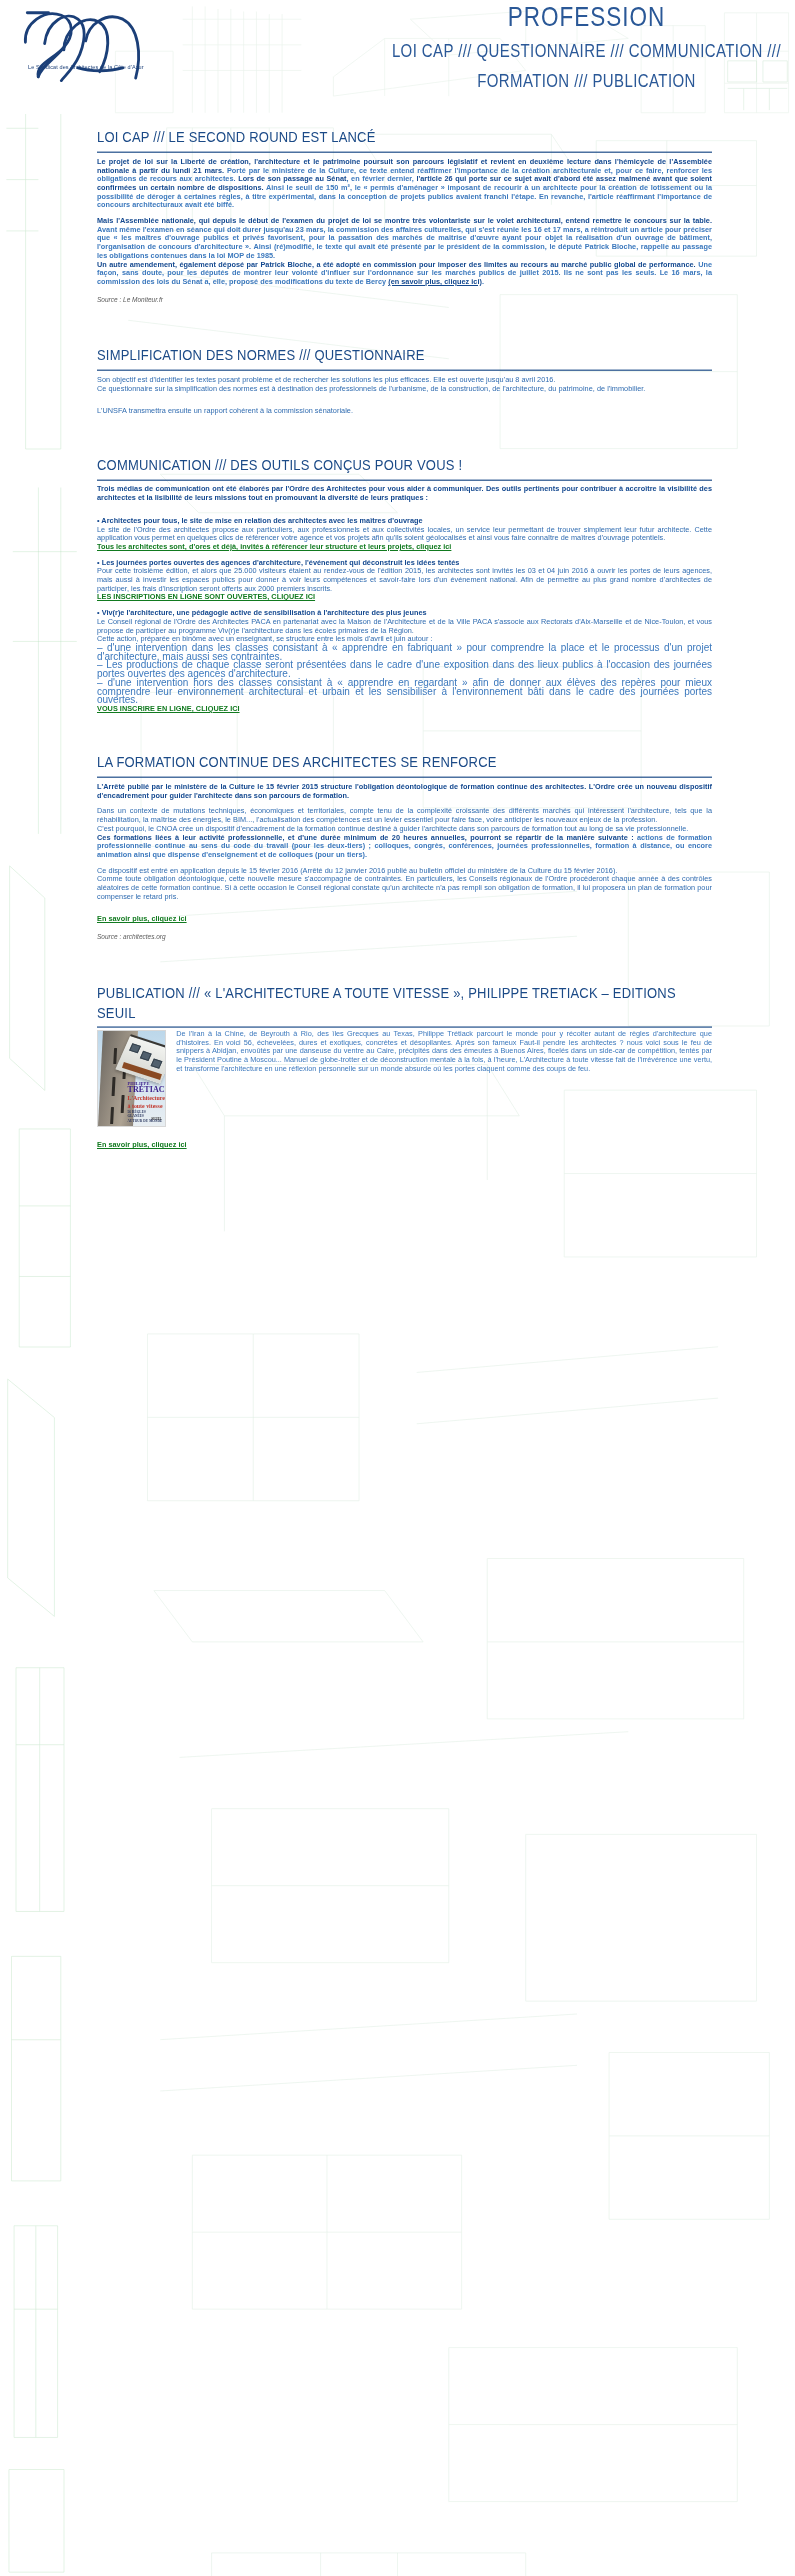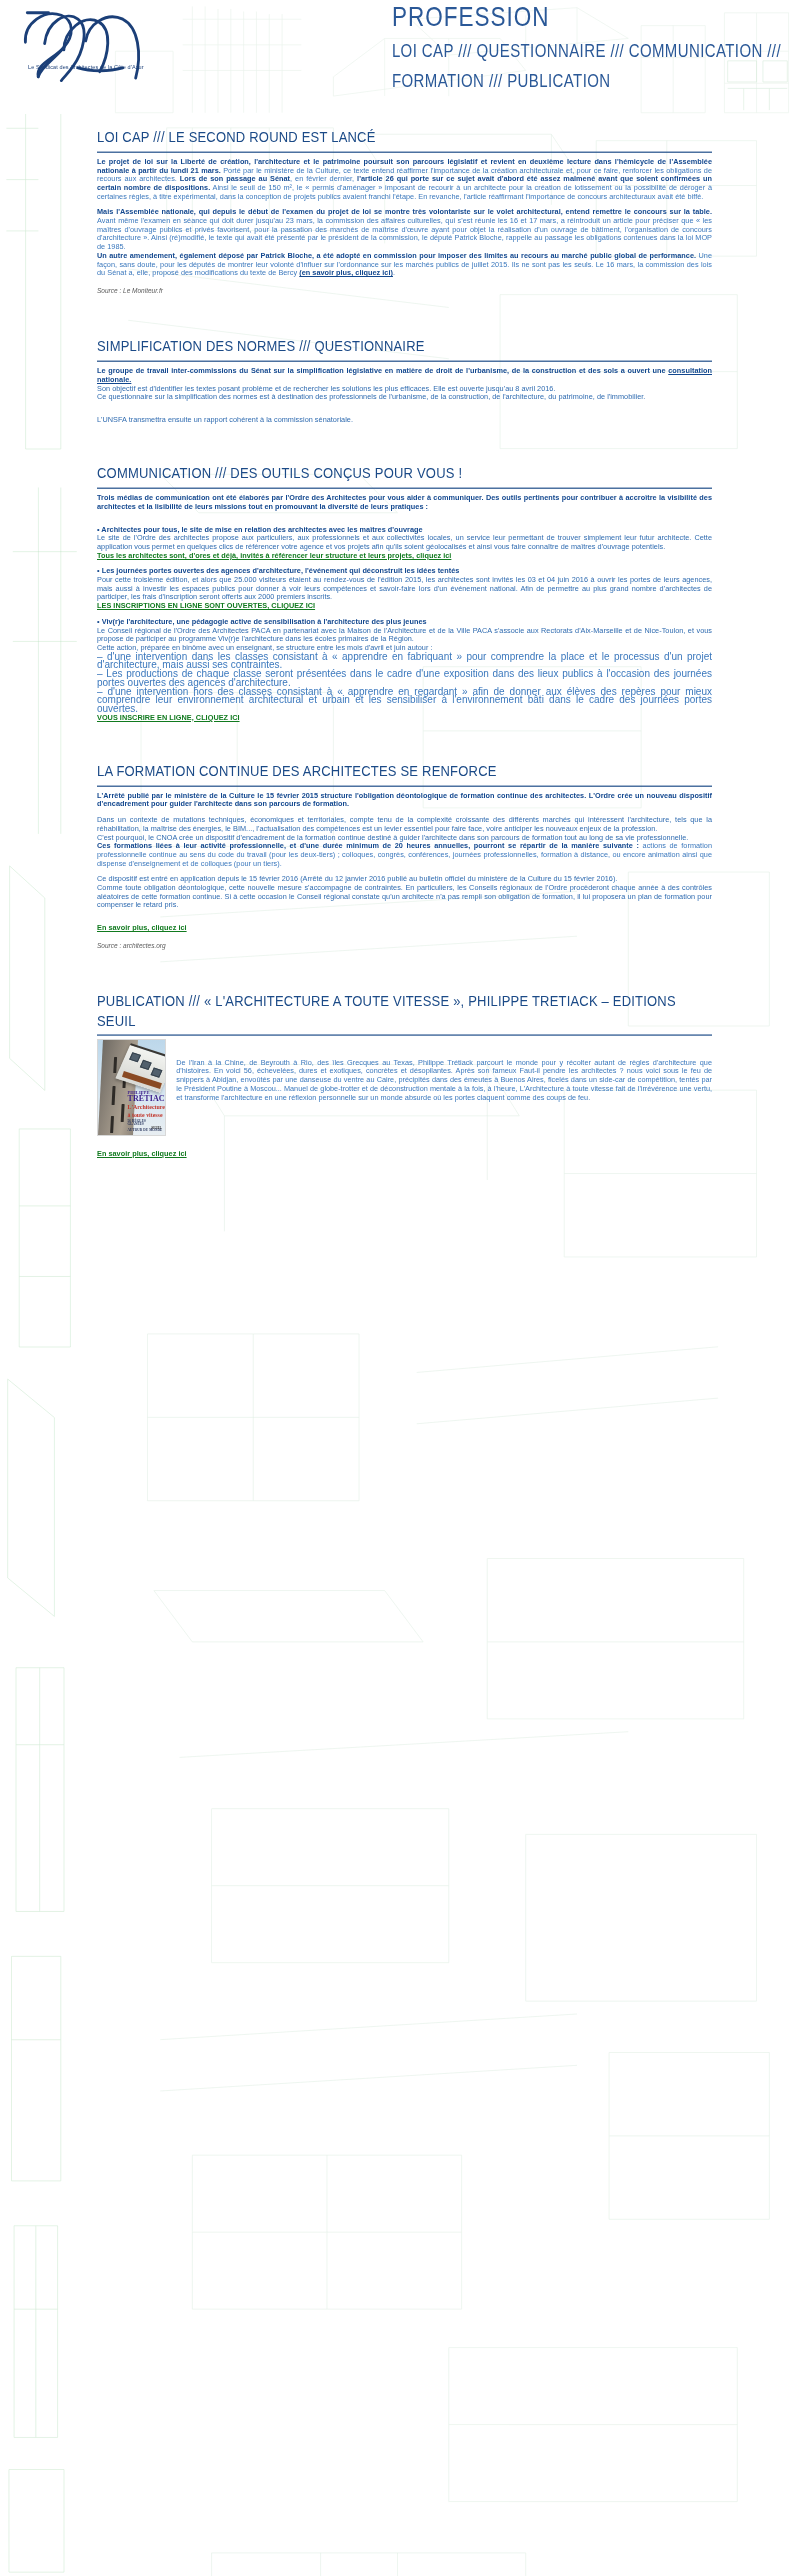--- a/index.html
+++ b/index.html
@@ -60,21 +60,21 @@
     left:28px; top:64px;
     font-size:5.5px;
     letter-spacing:0.1px;
     color:#1b3f78;
     z-index:4;
     font-family:"Liberation Sans", sans-serif;
   }
   .head-titles{
     position:absolute;
     right:14px; top:3.8px;
-    text-align:left;
+    text-align:center;
     z-index:3;
   }
   .head-main{
     font-family:"Liberation Sans", sans-serif;
     font-size:22.5px;
     letter-spacing:1px;
     color:#2a5897;
     font-weight:300;
     line-height:1.02;
     transform:scaleY(1.22);
@@ -130,21 +130,21 @@
     text-align:justify;
     color:#2f6bb0;
     font-weight:400;
     letter-spacing:0.03px;
   }
   p.txt.lead{
     font-weight:bold;
     color:#13488f;
   }
   .b{font-weight:bold;color:#13488f;}
-  .n{font-weight:400;color:#3b78bd;}
+  .n{font-weight:700;color:#3b78bd;}
   a.lnk{
     color:#13488f;
     font-weight:bold;
     text-decoration:underline;
   }
   a.glnk{
     color:#117a1f;
     font-weight:bold;
     text-decoration:underline;
   }
@@ -193,21 +193,21 @@
     background:#8a4a23;transform:rotate(18deg);
   }
   .pub-cover .txtwrap{
     position:absolute;left:29.5px;right:1.9px;top:50px;text-align:left;
   }
   .pub-cover .au{font-family:"Liberation Serif",serif;font-size:4.5px;font-weight:bold;color:#3a1d8a;letter-spacing:0.1px;}
   .pub-cover .aus{font-family:"Liberation Serif",serif;font-size:8px;font-weight:bold;color:#3a1d8a;line-height:1;letter-spacing:0.1px;}
   .pub-cover .t1{font-family:"Liberation Serif",serif;font-size:5.9px;font-weight:bold;color:#c1352a;line-height:1.05;margin-top:1.3px;}
   .pub-cover .t2{font-family:"Liberation Serif",serif;font-size:3.3px;font-weight:bold;color:#1d2a55;line-height:1.15;margin-top:1.9px;letter-spacing:0.1px;}
   .pub-cover .ed{position:absolute;right:3.2px;bottom:5.1px;font-family:"Liberation Serif",serif;font-size:3.5px;font-weight:bold;color:#333;}
-  .pub-text{flex:1;margin-top:20px;}
+  .pub-text{flex:1;}
   .pub-text p{font-size:7.3px;line-height:8.7px;color:#3b78bd;text-align:justify;margin:0;}
 
   ul.dashlist{margin:0;padding:0;list-style:none;}
   ul.dashlist li{font-size:10px;line-height:8.7px;color:#3b78bd;text-align:justify;}
 </style>
 </head>
 <body>
 
 <div class="page">
 
@@ -324,23 +324,20 @@
           <span class="b">Un autre amendement, également déposé par Patrick Bloche, a été adopté en commission pour imposer des limites au recours au marché public global de performance.</span><span class="n"> Une façon, sans doute, pour les députés de montrer leur volonté d'influer sur l'ordonnance sur les marchés publics de juillet 2015. Ils ne sont pas les seuls. Le 16 mars, la commission des lois du Sénat a, elle, proposé des modifications du texte de Bercy </span><a class="lnk" href="#">(en savoir plus, cliquez ici)</a><span class="n">.</span>
         </p>
         <p class="source">Source : Le Moniteur.fr</p>
       </section>
 
       <section class="block">
         <div class="spacer-xl"></div>
         <h2 class="sec-title">SIMPLIFICATION DES NORMES /// QUESTIONNAIRE</h2>
         <div class="title-gap"></div>
 
-        <p class="txt">
-          <span class="b">Le groupe de travail inter-commissions du Sénat sur la simplification législative en matière de droit de l'urbanisme, de la construction et des sols a ouvert une </span><a class="lnk" href="#">consultation nationale.</a>
-        </p>
         <p class="txt n">Son objectif est d'identifier les textes posant problème et de rechercher les solutions les plus efficaces. Elle est ouverte jusqu'au 8 avril 2016.</p>
         <p class="txt n">Ce questionnaire sur la simplification des normes est à destination des professionnels de l'urbanisme, de la construction, de l'architecture, du patrimoine, de l'immobilier.</p>
         <div class="spacer-s"></div>
         <div class="spacer-s"></div>
         <p class="txt n">L'UNSFA transmettra ensuite un rapport cohérent à la commission sénatoriale.</p>
       </section>
 
       <section class="block">
         <div class="spacer-xl"></div>
         <h2 class="sec-title">COMMUNICATION /// DES OUTILS CONÇUS POUR VOUS !</h2>

